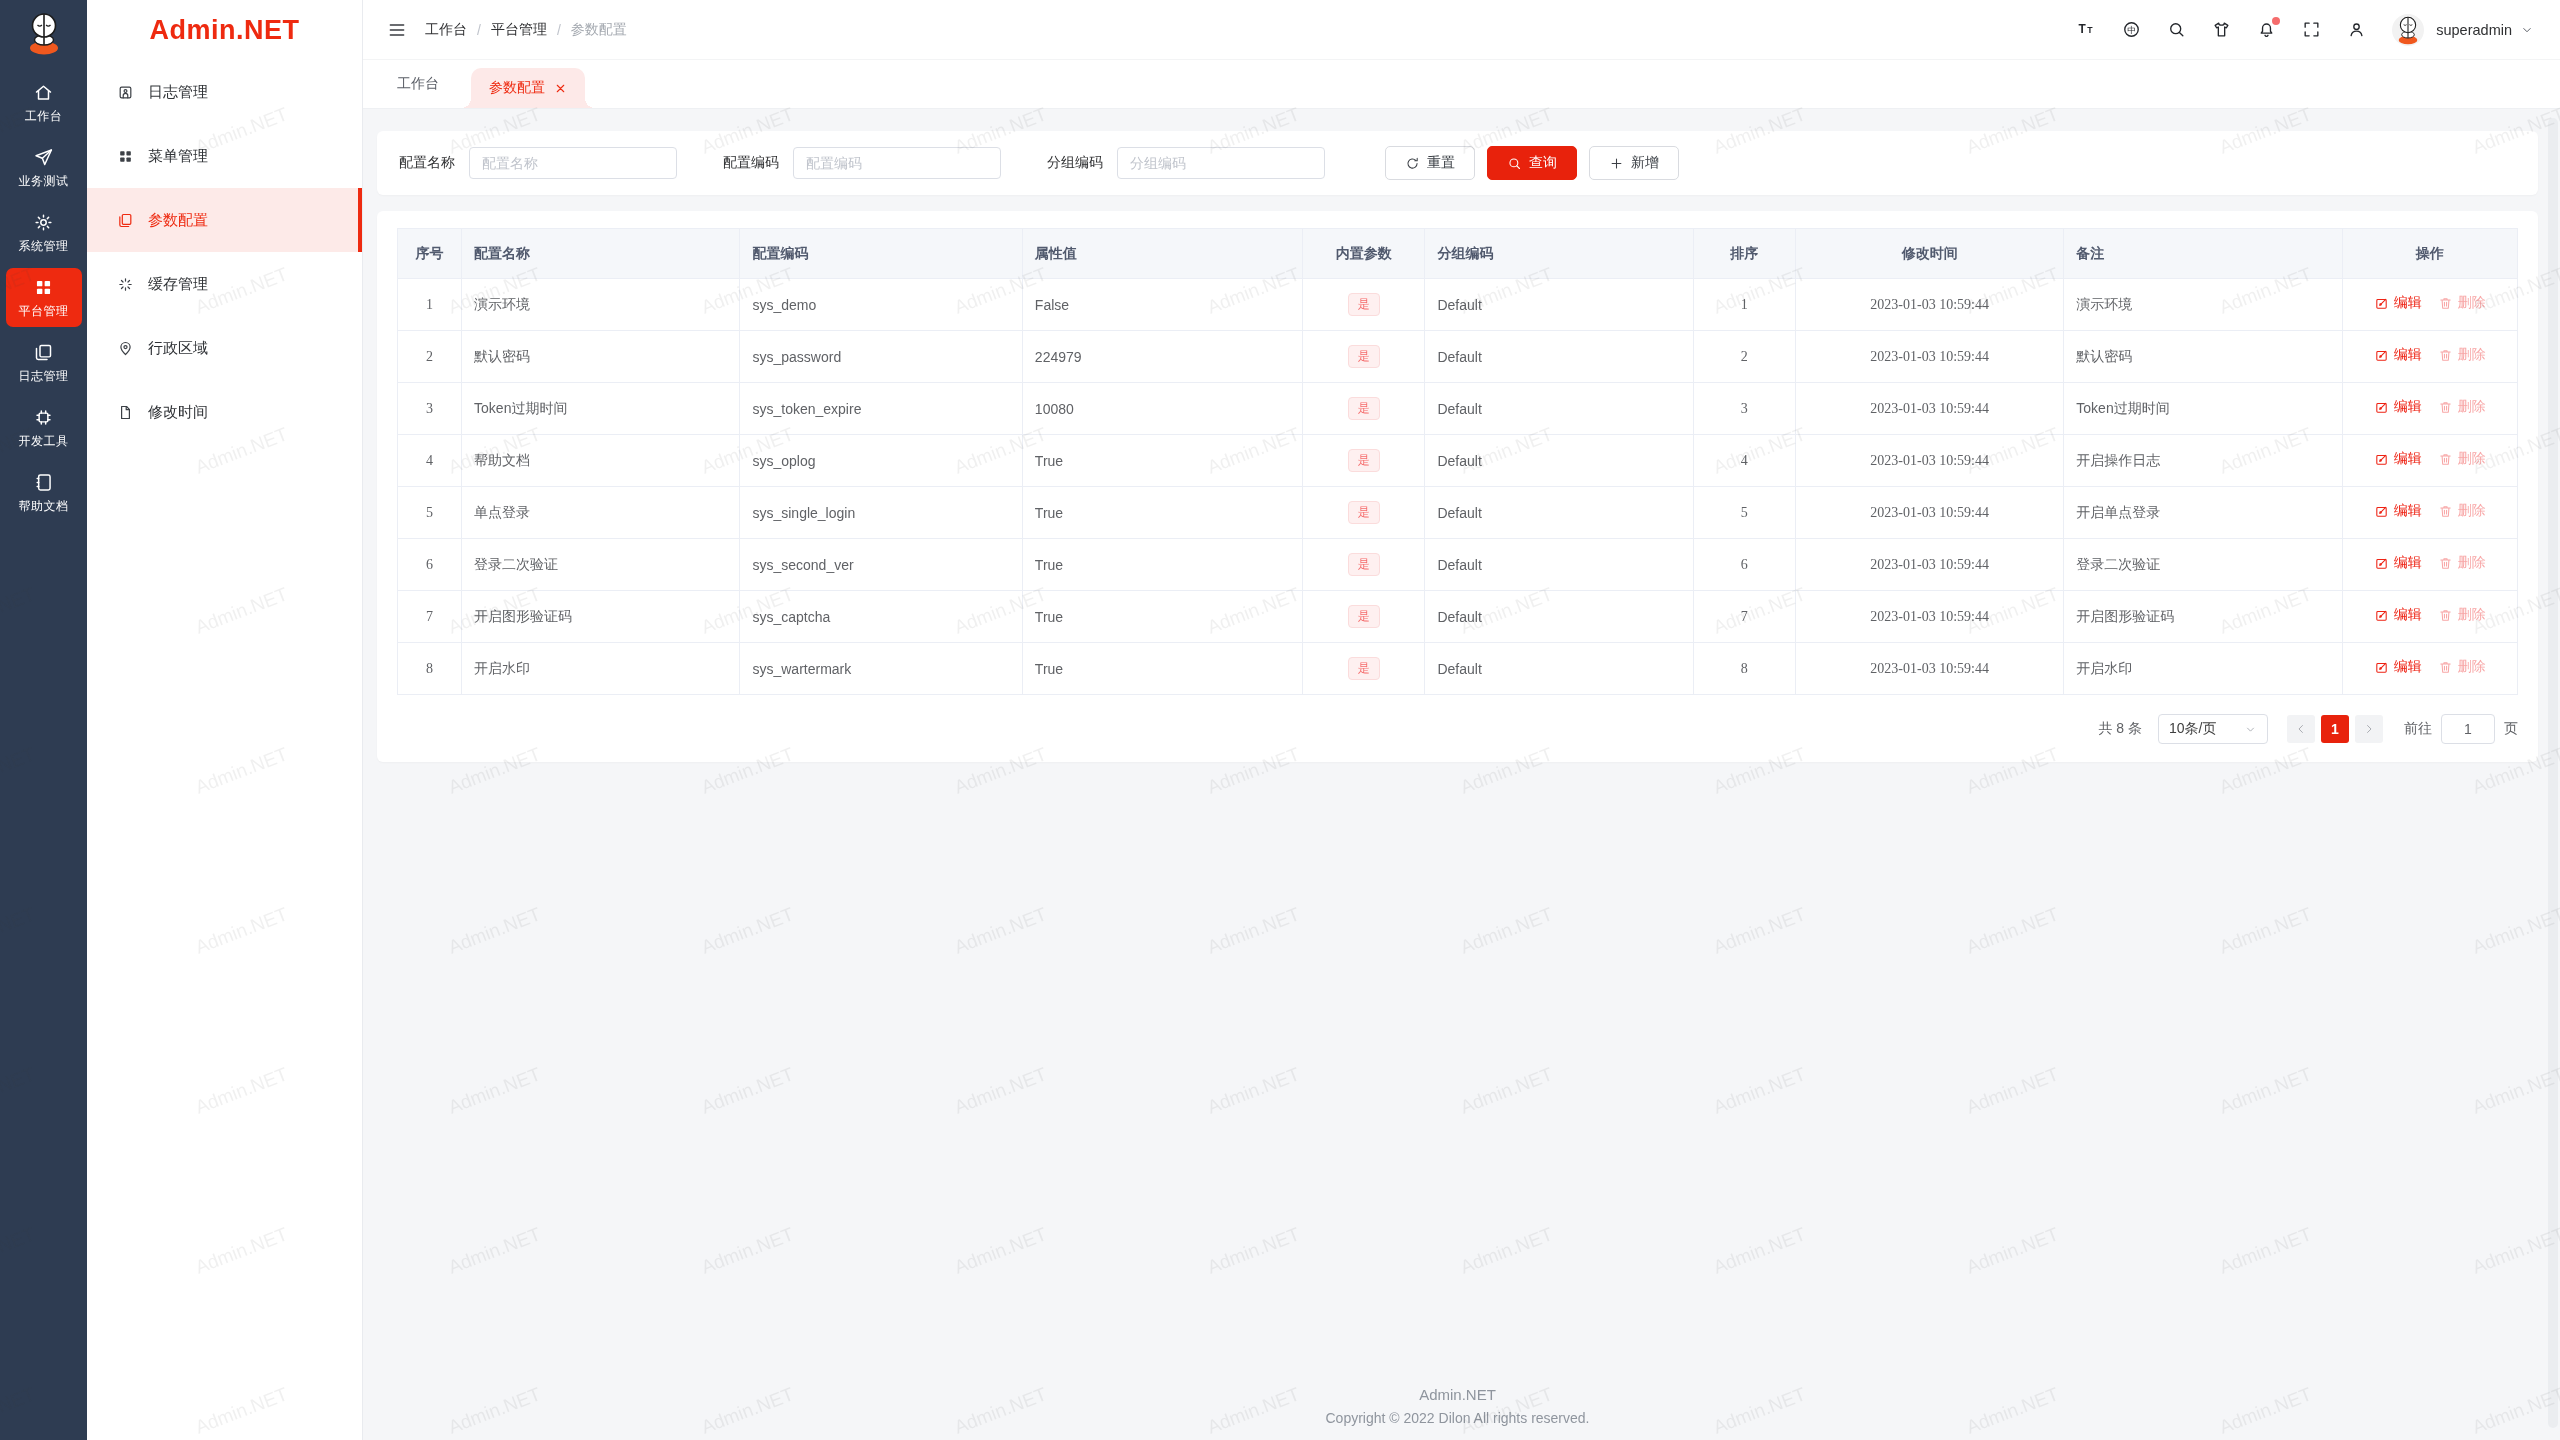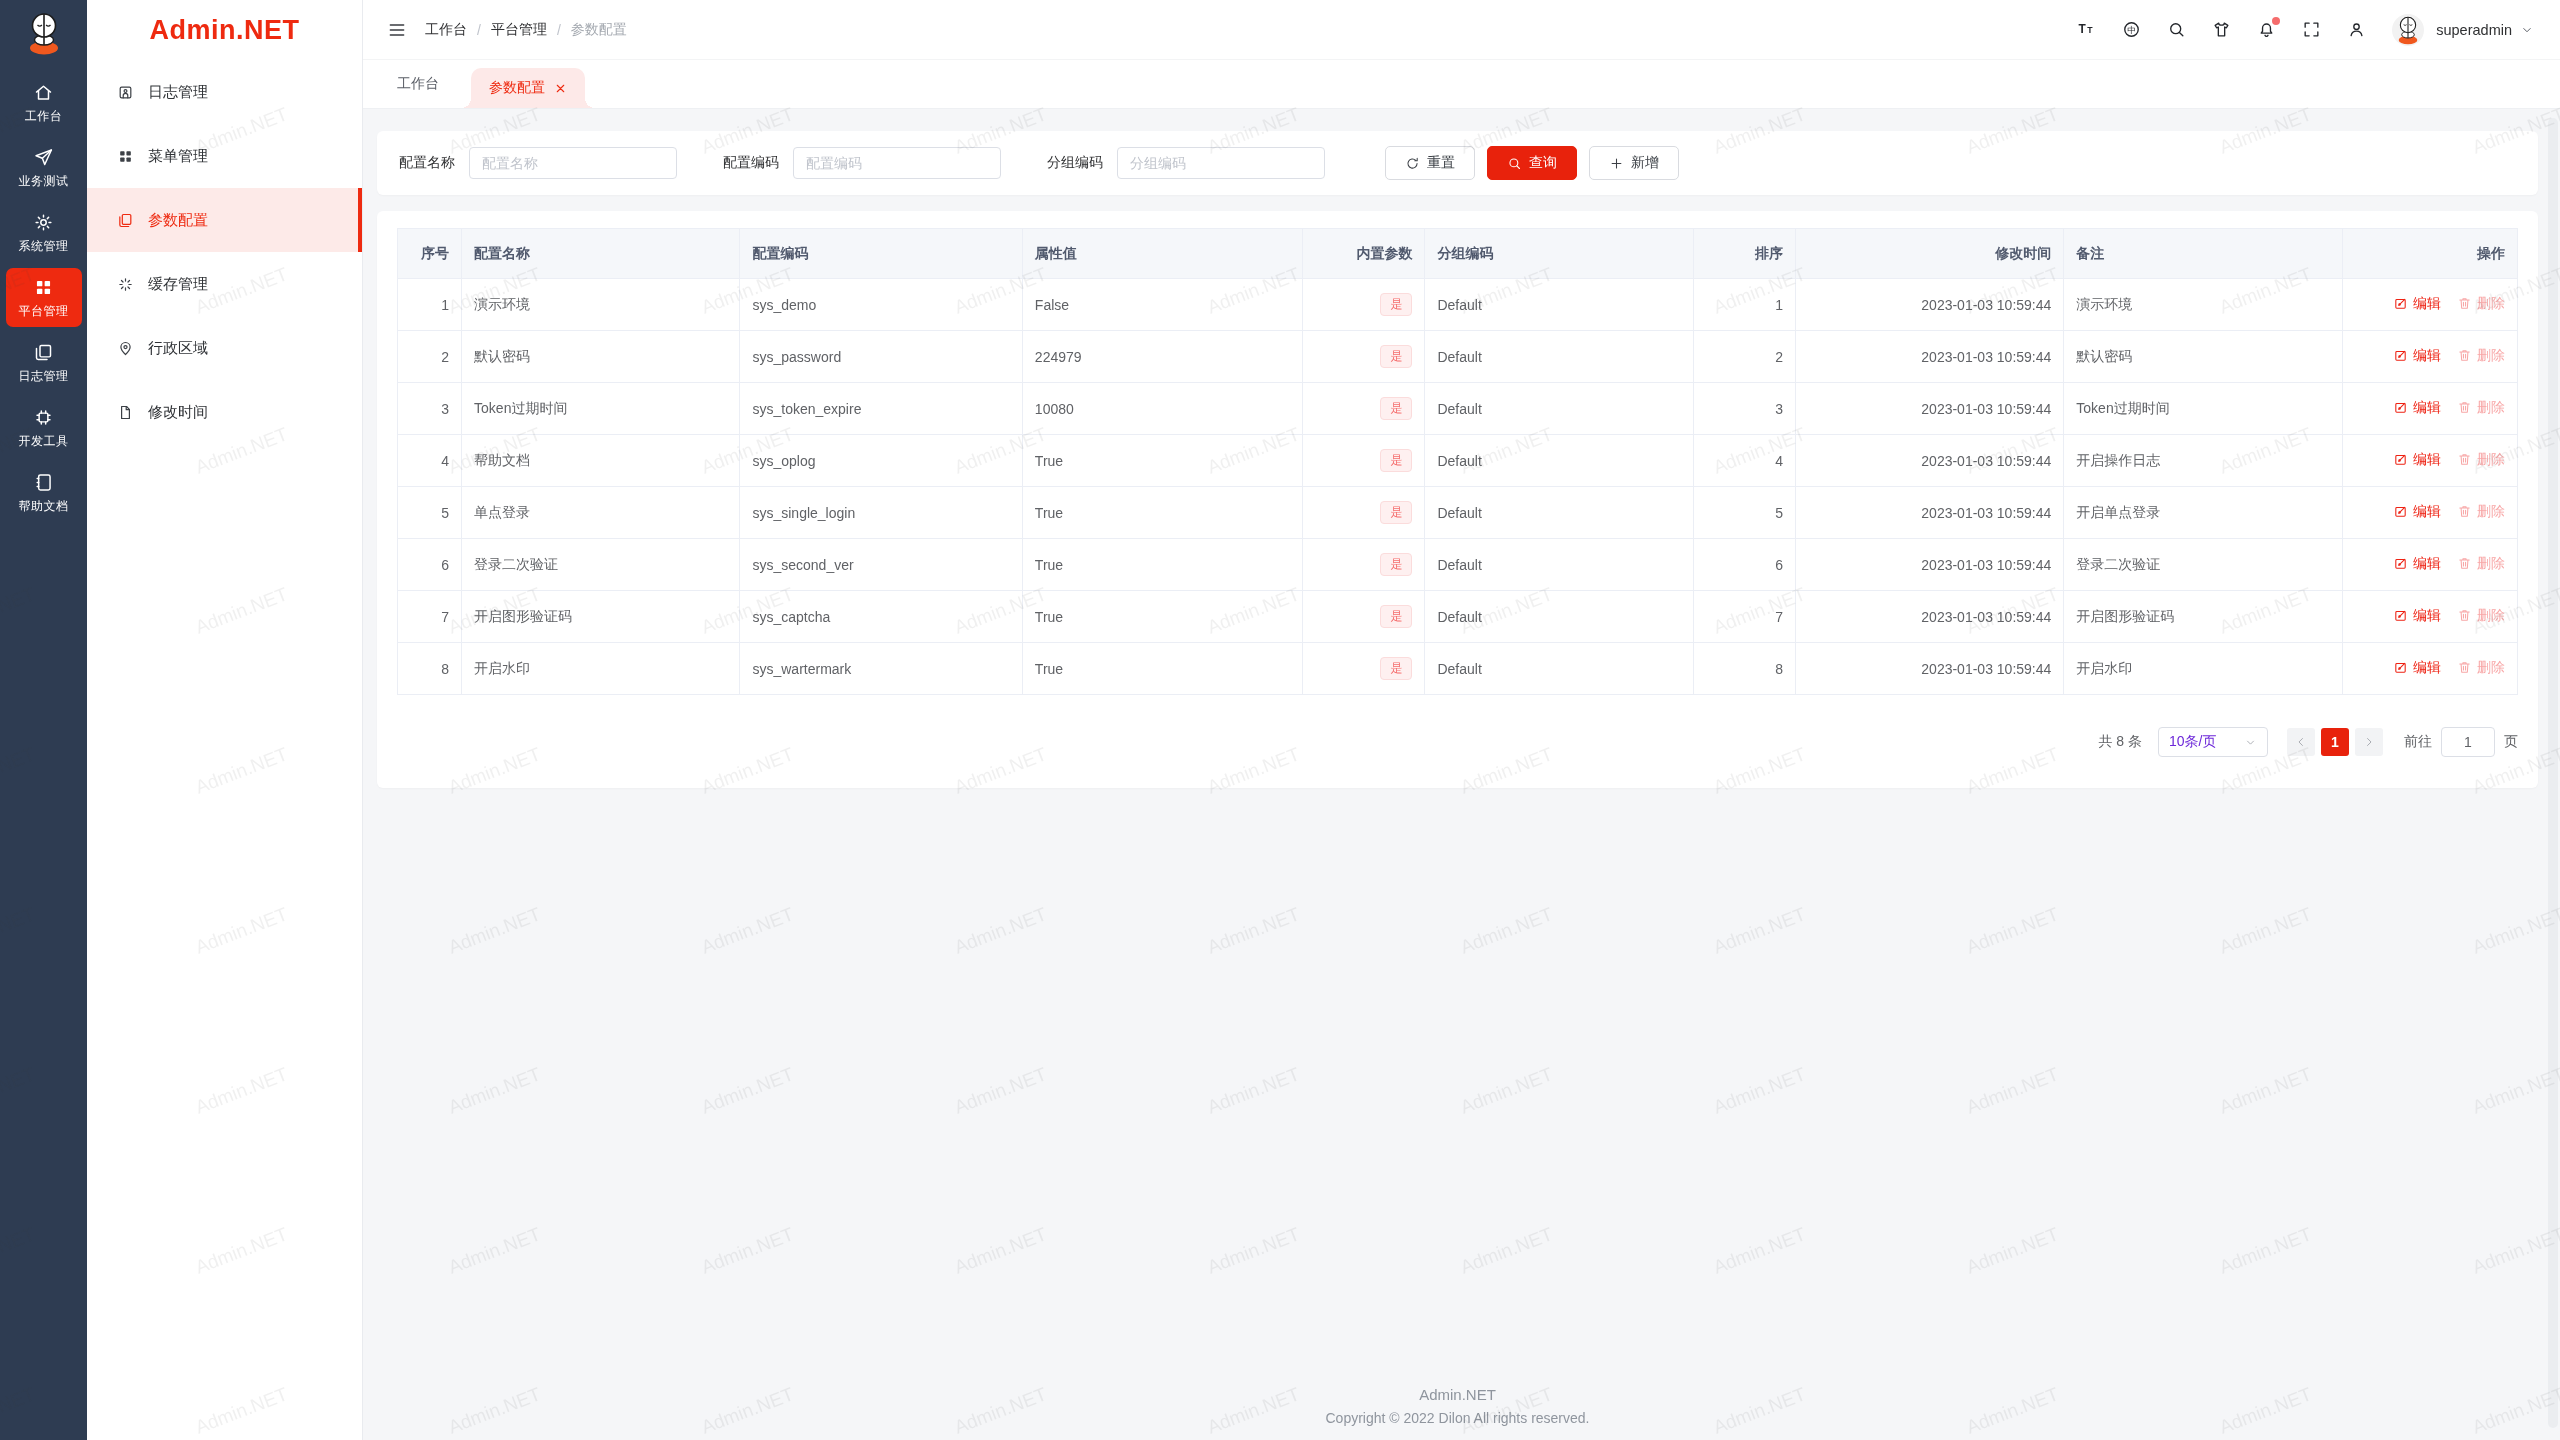--- a/index.html
+++ b/index.html
@@ -63,29 +63,29 @@
   .sc-input::placeholder { color:#c0c4cc; }
   .sc-btns { display:flex; align-items:center; margin-left:14px; }
   .btn { height:34px; display:inline-flex; align-items:center; gap:7px; padding:0 19px; border-radius:5px; border:1px solid #d9dbe0; background:#fff; color:#3c4046; font-size:14px; cursor:pointer; font-family:inherit; }
   .btn .icn { width:15px; height:15px; }
   .btn-primary { background:#e8220c; border-color:#e8220c; color:#fff; margin:0 12px; }
 
   .table-card { margin-top:16px; padding:17px 20px 15px; flex:none; }
   table { width:100%; border-collapse:collapse; table-layout:fixed; }
   th { background:#f5f7fa; height:50px; font-weight:700; color:#515a6e; font-size:14px; border:1px solid #ebeef5; padding:0 12px; }
   td { height:52px; border:1px solid #ebeef5; padding:0 12px; color:#606266; font-size:14px; background:#fff; }
-  .al { text-align:left; } .ac { text-align:right; }
+  .al { text-align:left; } .ac { text-align:center;font-family:Liberation Serif, serif; }
   .badge { display:inline-block; padding:3px 9px; font-size:12px; line-height:1.3; color:#f56c6c; background:#fef0f0; border:1px solid #fbdcdc; border-radius:4px; }
   .op-link { display:inline-flex; align-items:center; gap:5px; cursor:pointer; font-size:14px; text-decoration:none; }
   .op-link .icn { width:15px; height:15px; }
   .op-edit { color:#ee2213; margin-right:16px; }
   .op-del { color:#f8a6a6; }
 
   .pager { margin-top:16px; display:flex; align-items:center; justify-content:flex-end; color:#606266; }
-  .pg-select { width:110px; height:30px; border:1px solid #dcdfe6; border-radius:4px; display:flex; align-items:center; justify-content:space-between; padding:0 10px; margin:16px 16px; cursor:pointer; color:#6d28d9; }
+  .pg-select { width:110px; height:30px; border:1px solid #dcdfe6; border-radius:4px; display:flex; align-items:center; justify-content:space-between; padding:0 10px; margin:3px 16px; cursor:pointer; color:#404040; }
   .pg-select .icn { width:13px; height:13px; color:#a8abb2; }
   .pg-btn { width:28px; height:28px; border:none; border-radius:3px; background:#f2f3f5; color:#a9acb2; display:inline-flex; align-items:center; justify-content:center; cursor:pointer; margin:0 3px; font-family:inherit; }
   .pg-btn .icn { width:14px; height:14px; }
   .pg-active { background:#e8220c; color:#fff; font-weight:700; font-size:14px; }
   .pg-goto { margin-left:18px; display:flex; align-items:center; gap:9px; }
   .pg-input { width:54px; height:30px; border:1px solid #dcdfe6; border-radius:4px; text-align:center; font-size:14px; color:#606266; outline:none; font-family:inherit; }
 
   .footer { margin-top:auto; text-align:center; color:#8f959e; padding:20px 0 14px; flex:none; }
   .footer .f1 { font-size:15px; margin-bottom:7px; }
   .footer .f2 { font-size:14px; }

